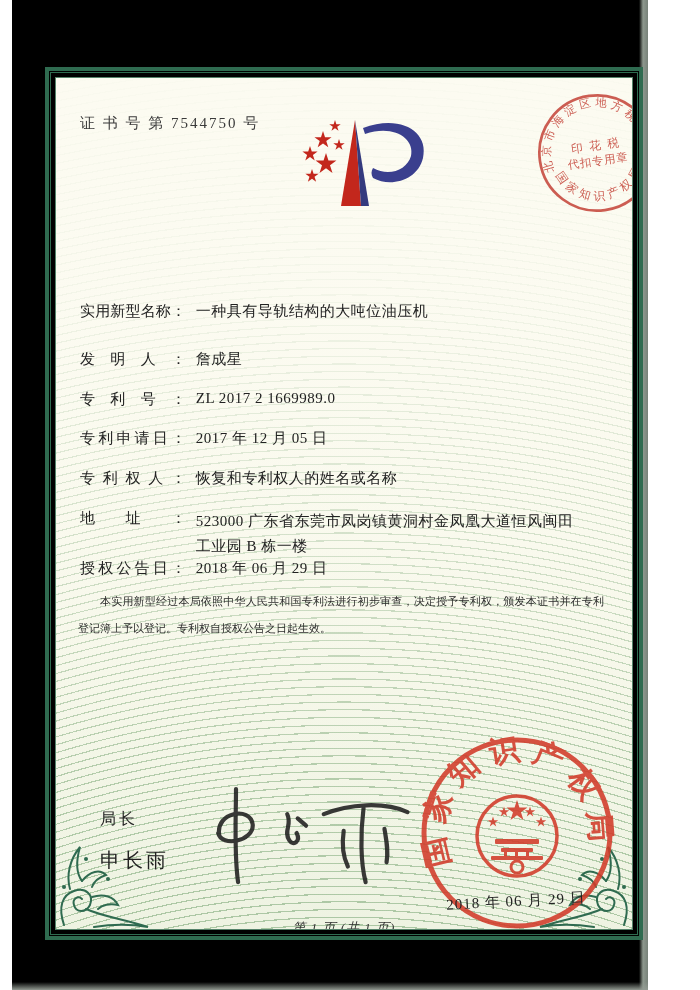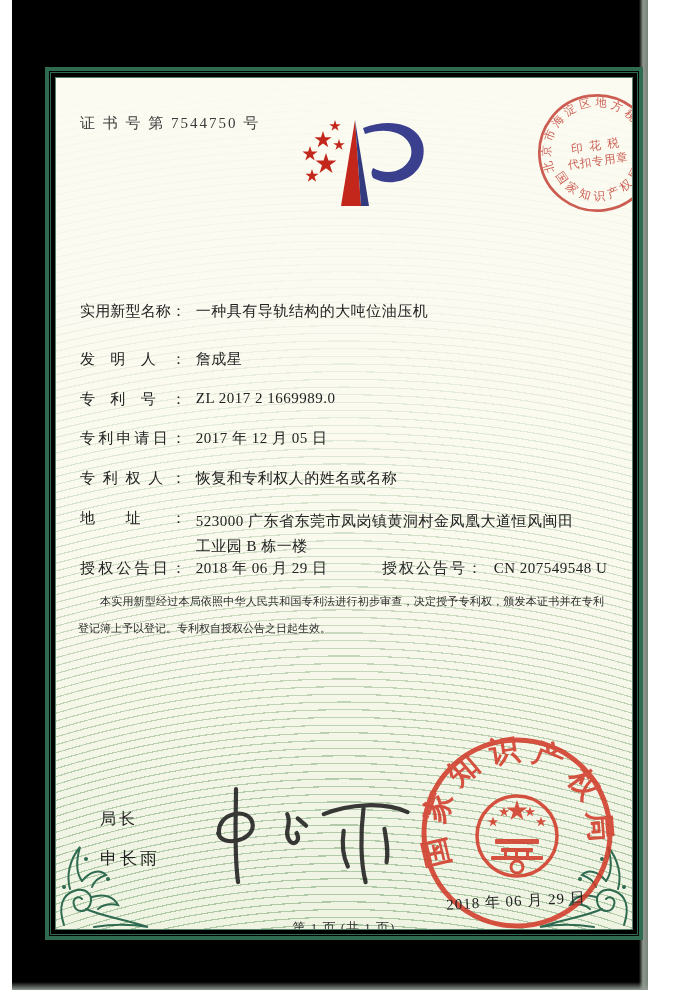--- a/index.html
+++ b/index.html
@@ -39,31 +39,31 @@
   .row-addr .val{width:432px;line-height:25px;}
   .row-grant{top:257px;}
   .grant-right{position:absolute;left:302px;top:0;white-space:nowrap;}
   .grant-right .lbl2{letter-spacing:2px;}
 
   .paras{position:absolute;left:22px;right:28px;top:510px;font-size:11px;line-height:26.5px;
          text-align:justify;color:#2b2b2b;}
   .paras p{margin:0;text-indent:2em;}
 
   .officer{position:absolute;left:44px;top:731px;font-size:16px;letter-spacing:3px;color:#222;text-align:center;}
-  .officer-name{position:absolute;left:44px;top:769px;font-size:17px;letter-spacing:3px;color:#222;}
+  .officer-name{position:absolute;left:44px;top:769px;font-size:20px;letter-spacing:3px;color:#222;}
   .signature{position:absolute;left:134px;top:700px;width:230px;height:110px;}
 
   .seal-big{position:absolute;left:361px;top:655px;width:200px;height:200px;z-index:3;}
   .seal-date{position:absolute;left:352px;top:814px;width:216px;text-align:center;
              font-size:15px;letter-spacing:1px;color:#242424;z-index:4;transform:rotate(-3deg);}
   .seal-tax{position:absolute;left:478px;top:12px;width:126px;height:126px;opacity:0.85;
             transform:rotate(-8deg);}
 
   .footer{position:absolute;left:0;top:841px;width:100%;text-align:center;
-          font-size:13px;letter-spacing:1px;color:#333;}
+          font-size:13px;letter-spacing:1px;color:#333;font-style:italic;}
 
   .corner{position:absolute;bottom:0;width:112px;height:92px;}
   .corner-left{left:0;}
   .corner-right{right:0;transform:scaleX(-1);}
 </style>
 </head>
 <body>
 
 <div class="page">
 
@@ -149,24 +149,20 @@
               <span class="val">恢复和专利权人的姓名或名称</span>
             </div>
             <div class="row row-addr">
               <span class="lbl">地址：</span>
               <span class="val"><span>523000 广东省东莞市凤岗镇黄洞村金凤凰大道恒风闽田</span><br>
                 <span>工业园 B 栋一楼</span></span>
             </div>
             <div class="row row-grant">
               <span class="lbl">授权公告日：</span>
               <span class="val">2018 年 06 月 29 日</span>
-              <span class="grant-right">
-                <span class="lbl2">授权公告号：</span>
-                <span class="val">CN 207549548 U</span>
-              </span>
             </div>
           </div>
 
           <div class="paras">
             <p>本实用新型经过本局依照中华人民共和国专利法进行初步审查，决定授予专利权，颁发本证书并在专利登记簿上予以登记。专利权自授权公告之日起生效。</p>
           </div>
 
           <div class="officer">局长</div>
           <div class="officer-name">申长雨</div>
 

